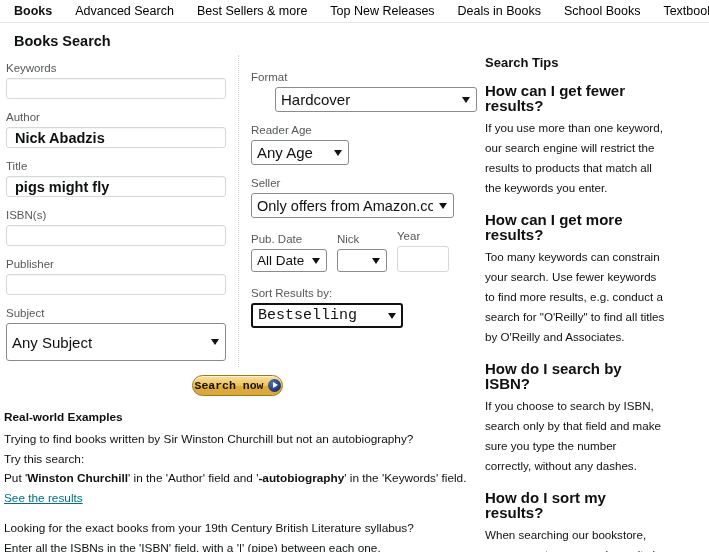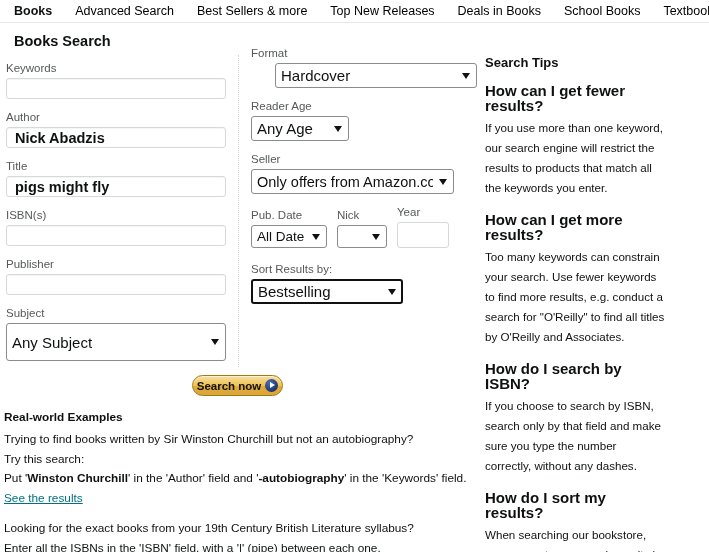--- a/index.html
+++ b/index.html
@@ -72,53 +72,53 @@
   .selwrap .caret {
     position: absolute; right: 7px; top: 50%; margin-top: -3px;
     width: 0; height: 0; pointer-events: none;
     border-left: 4.5px solid transparent;
     border-right: 4.5px solid transparent;
     border-top: 6px solid #111;
   }
   #subject-select { width: 220px; height: 38px; font-size: 15px; }
 
   
-  #col2 { position: absolute; left: 251px; top: 46px; width: 210px; }
+  #col2 { position: absolute; left: 251px; top: 70px; width: 210px; }
   #format-select { width: 202px; height: 25px; font-size: 15px; margin-left: 24px; }
   #readerage-select { width: 98px; height: 25px; font-size: 15px; }
   #seller-select { width: 203px; height: 25px; font-size: 14.5px; padding-right: 20px;}
   #pubdate-select { width: 76px; height: 23px; font-size: 13.5px; }
   #month-select { width: 50px; height: 23px; font-size: 13.5px; }
   #year-input {
     width: 52px; height: 26px;
     border: 1px solid #d5d9d9; border-radius: 3px;
     font-family: "Liberation Sans", sans-serif; font-size: 13px;
     padding: 0 5px; outline: none; background: #fff;
   }
   #sort-select {
     width: 152px; height: 25px; font-size: 15px;
-    border: 2px solid #111; border-radius: 3px;
+    border: 2px solid #111; border-radius: 3px; font-family: Liberation Mono, monospace;
   }
   .daterow { display: flex; align-items: flex-end; gap: 10px; }
   .daterow .fieldlabel { margin-bottom: 3px; }
 
   
   #search-btn {
     position: absolute; left: 192px; top: 375px;
     width: 91px; height: 21px;
     border-radius: 11px;
     border: 1px solid #9c7a14;
     background: linear-gradient(to bottom, #f7dfa5 0%, #f0c14b 52%, #e0ad39 53%, #dba53a 100%);
     cursor: pointer;
     padding: 0;
     display: flex; align-items: center; justify-content: center;
     box-shadow: 0 1px 0 rgba(255,255,255,0.6) inset;
   }
   #search-btn-label {
-    font-family: Liberation Sans, sans-serif;
+    font-family: Liberation Mono, monospace;
     font-size: 11.5px; font-weight: bold; color: #111;
     margin-right: 4px;
   }
   #search-btn-arrow {
     width: 13px; height: 13px; border-radius: 50%;
     background: radial-gradient(circle at 35% 30%, #4a6fb5 0%, #1b2f6e 75%);
     position: relative;
   }
   #search-btn-arrow::after {
     content: ""; position: absolute; left: 5px; top: 3.3px;

